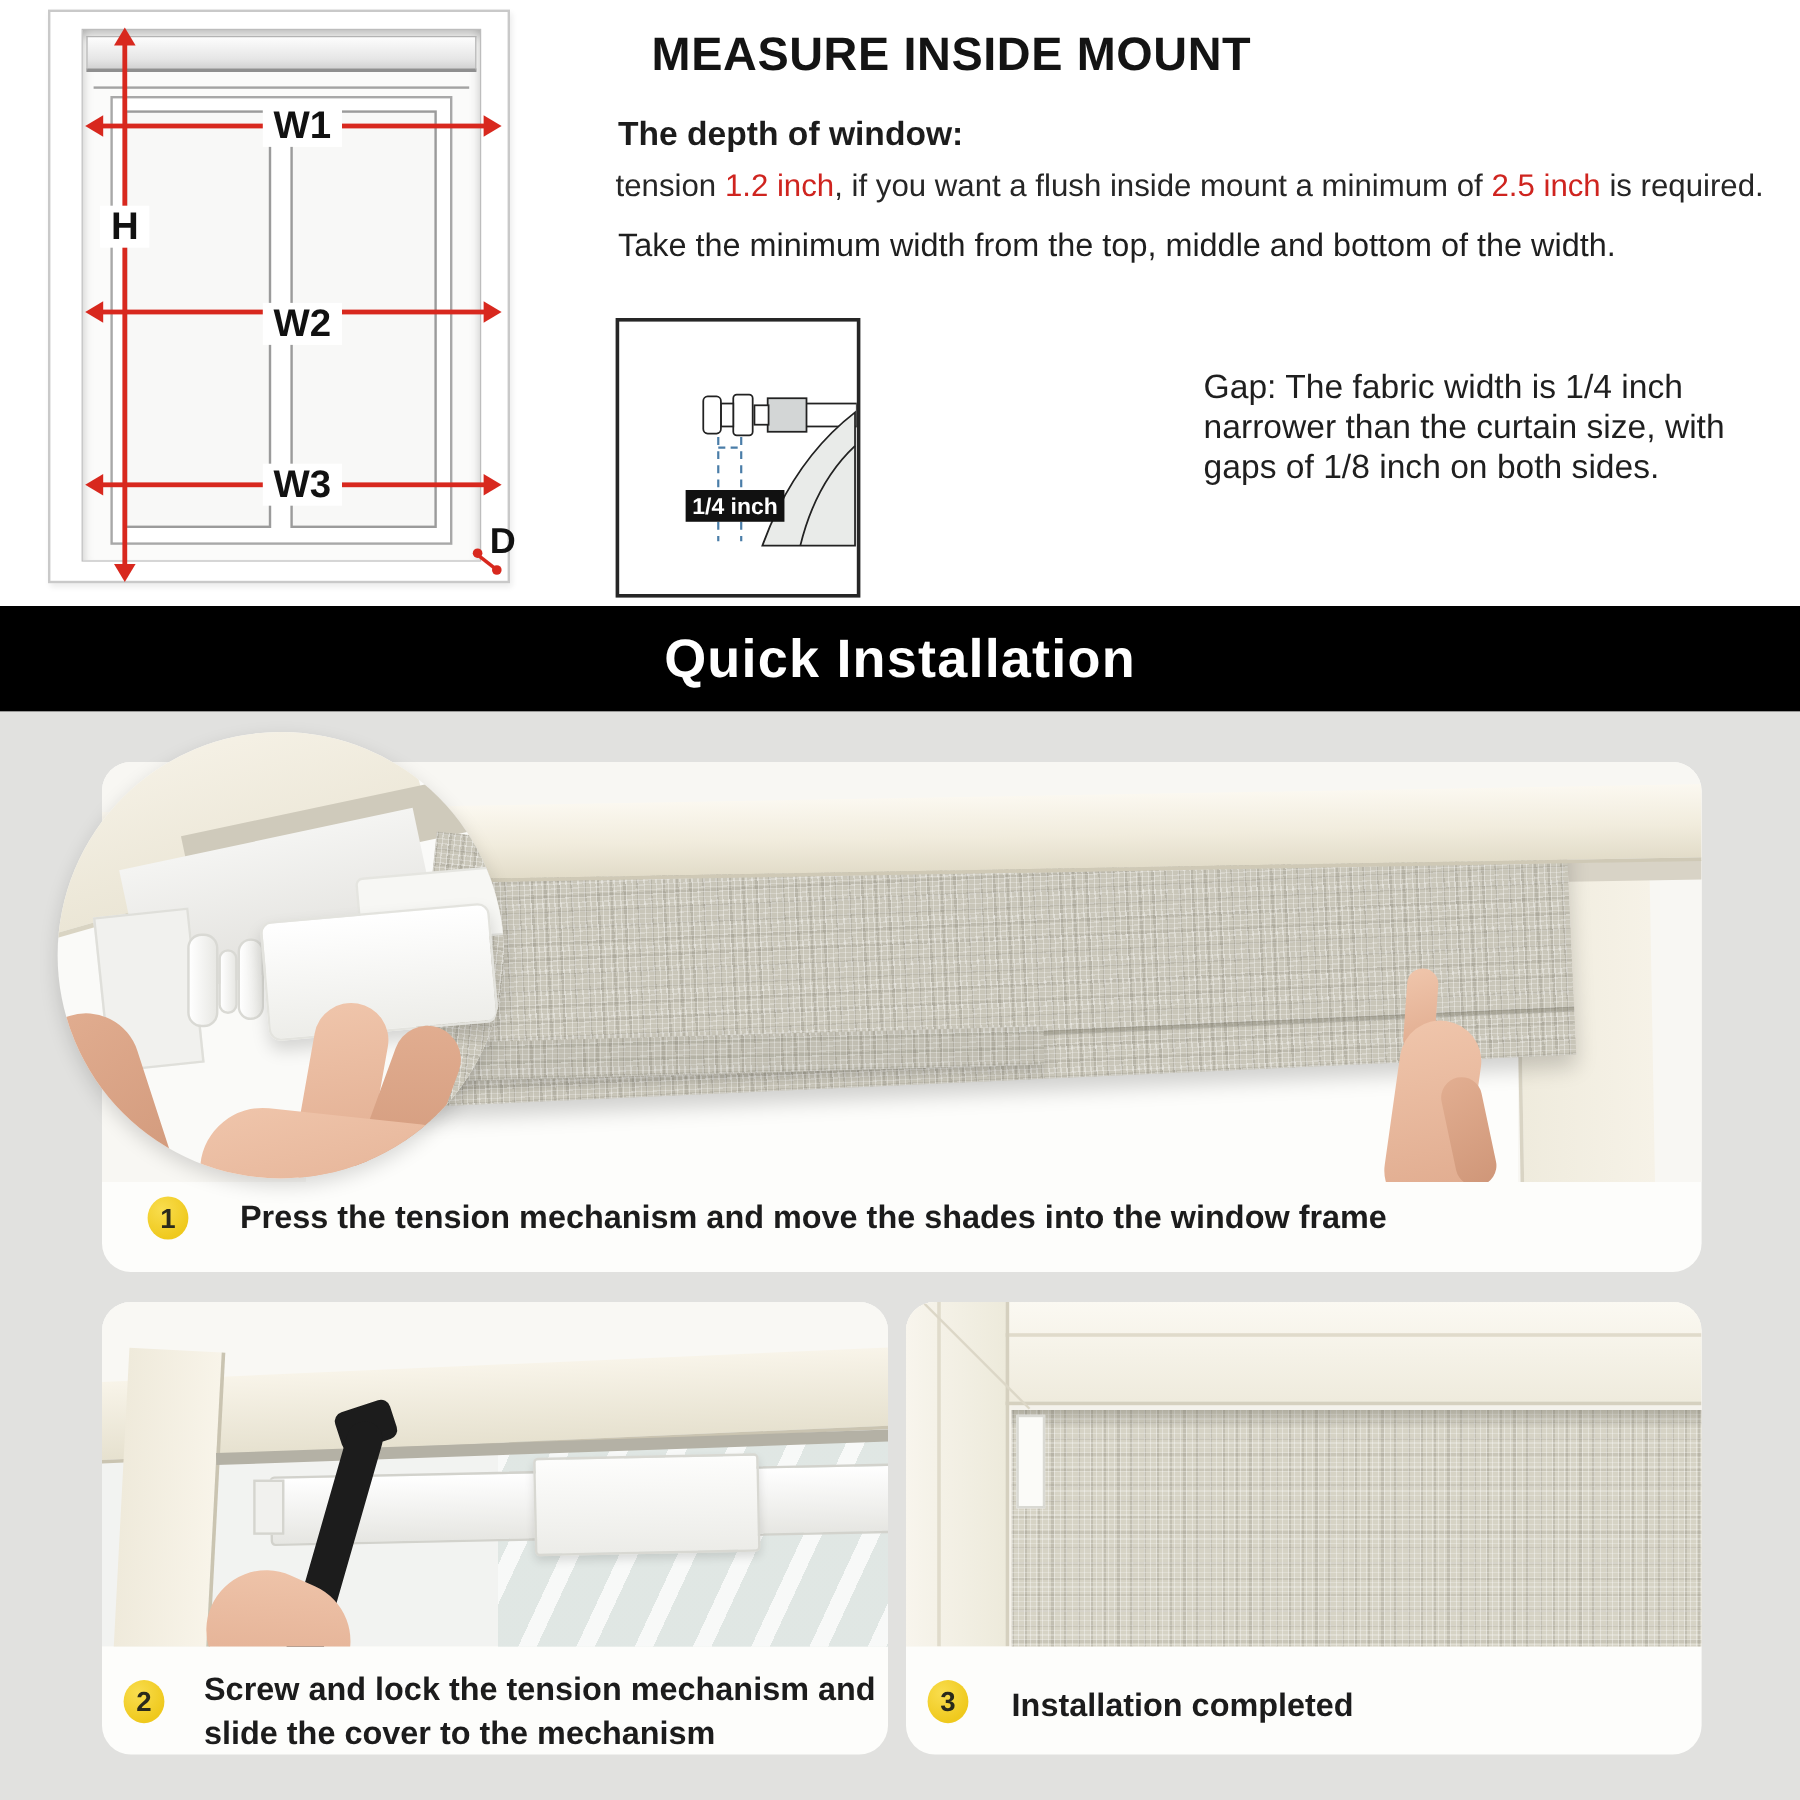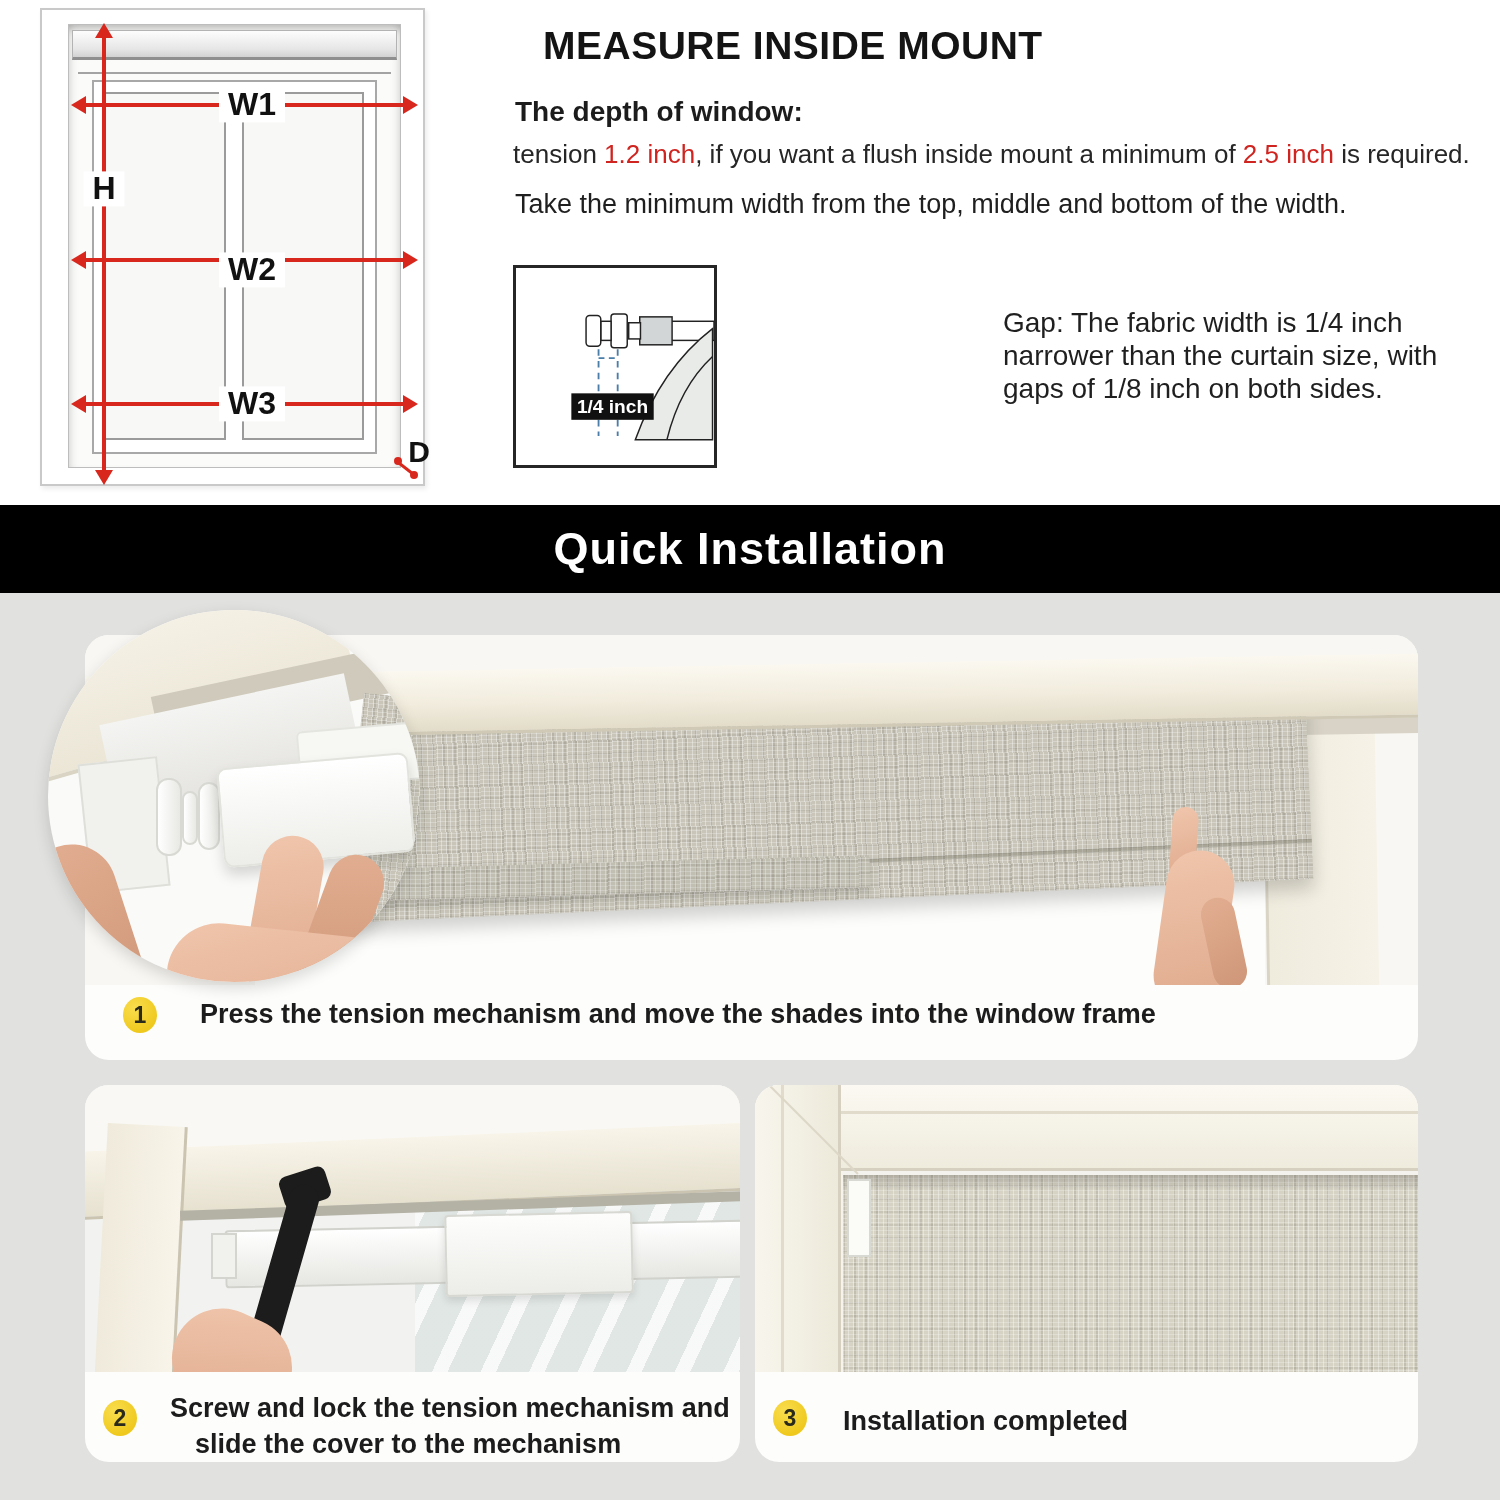--- a/index.html
+++ b/index.html
@@ -33,21 +33,21 @@
   .d-line { position:absolute; left:355px; top:450px; width:22px; height:3px; background:#d8281e; transform:rotate(38deg); transform-origin:left center; z-index:5; }
   .d-dot { position:absolute; width:8px; height:8px; border-radius:50%; background:#d8281e; z-index:5; }
 
   .measure-title { position:absolute; left:515px; top:24px; font-size:39px; font-weight:800; letter-spacing:.5px; color:#141414;margin-left:28px; }
   .depth-heading { position:absolute; left:515px; top:96px; font-size:28px; font-weight:700; color:#1c1c1c; }
   .depth-sentence { position:absolute; left:513px; top:139px; font-size:26px; font-weight:400; color:#262626; }
   .depth-sentence .red { color:#cf241f;text-align:center; }
   .width-note { position:absolute; left:515px; top:189px; font-size:27px; font-weight:500; color:#1f1f1f; }
   .gap-note { position:absolute; left:1003px; top:306px; width:478px; font-size:28px; font-weight:500; color:#1f1f1f; line-height:33px; }
 
-  .inset-box { position:absolute; top:265px; width:204px; height:203px; background:#ffffff; border:3px solid #262626;padding-left:48px; }
+  .inset-box { position:absolute; top:265px; width:204px; height:233px; background:#ffffff; border:3px solid #262626;padding-left:48px; }
   .inset-box.q { left:513px; } .inset-box.e { left:752px; width:205px; }
   .inset-box svg { display:block; width:100%; height:100%; }
   svg text { font-family:"Liberation Sans","DejaVu Sans",sans-serif; font-weight:700; font-size:26px; fill:#ffffff; text-anchor:middle; }
 
   
   .banner { position:absolute; left:0; top:505px; width:1500px; height:88px; background:#000000; display:flex; align-items:center; justify-content:center; }
   .banner-title { color:#ffffff; font-size:45px; font-weight:700; letter-spacing:1px; }
 
   
   .install-bg { position:absolute; left:0; top:593px; width:1500px; height:907px; background:#e1e1df; }
@@ -253,21 +253,21 @@
       <div class="c2-track"></div>
       <div class="c2-cap"></div>
       <div class="c2-clip"></div>
       <div class="c2-wjaw"></div>
       <div class="c2-wrench"></div>
       <div class="c2-hand skin"></div>
     </div>
     <div class="badge" style="left:18px; top:315px;">2</div>
     <div class="step-text" style="left:85px; top:305px; width:575px;">
       <span style="display:block;">Screw and lock the tension mechanism and</span>
-      <span style="display:block;margin-left:25px;">slide the cover to the mechanism</span>
+      <span style="display:block;">slide the cover to the mechanism</span>
     </div>
   </div>
 
   <div class="card card3">
     <div class="c3">
       <div class="c3-rail"></div>
       <div class="c3-fabric linen linen-light"></div>
       <div class="c3-shadow"></div>
       <div class="c3-frametop">
         <div class="c3-frametop-step"></div>

